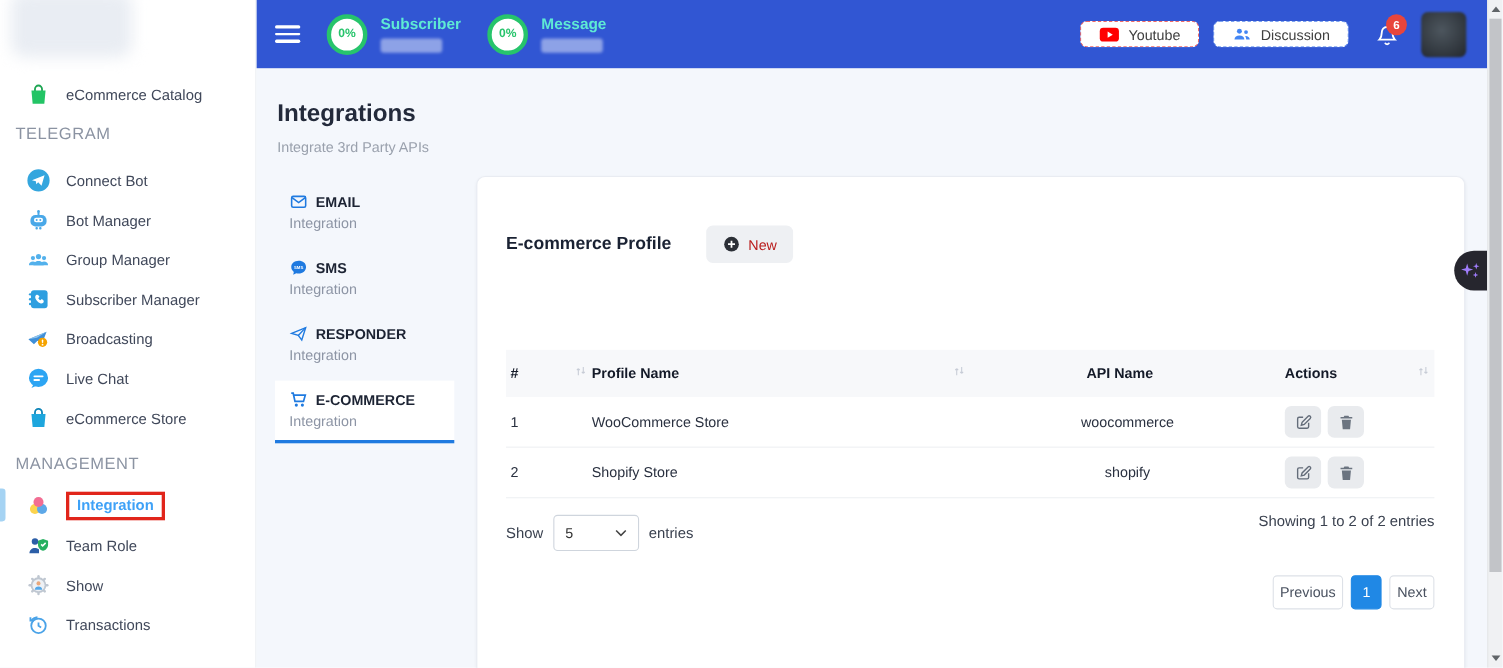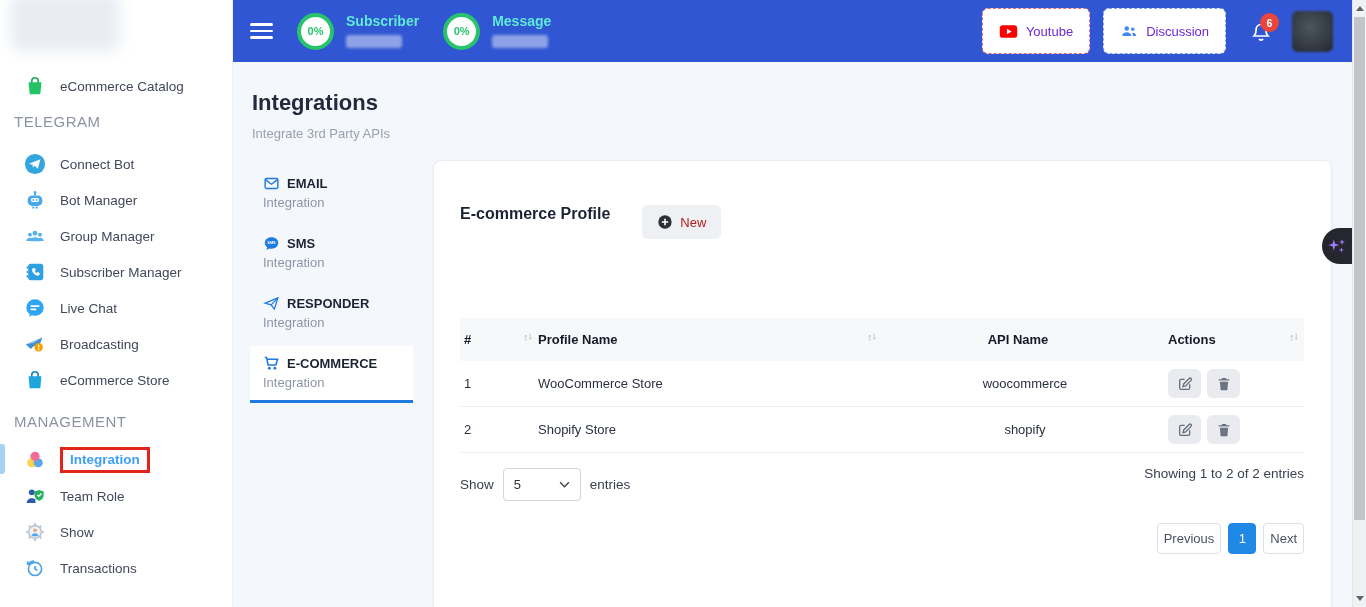--- a/index.html
+++ b/index.html
@@ -23,41 +23,41 @@
 
   
   .topbar { position:absolute; left:233px; top:0; width:1119px; height:62px; background:#3156d3; display:flex; align-items:center; z-index:4; }
   .burger { margin-left:17px; width:23px; cursor:pointer; }
   .burger span { display:block; height:2.6px; background:#fff; border-radius:2px; margin:4px 0; }
   .stat { display:flex; align-items:center; gap:12px; margin-left:24px; }
   .ring { width:37px; height:37px; border-radius:50%; border:4px solid #27c46c; background:#fff; display:flex; align-items:center; justify-content:center; font-size:11px; font-weight:700; color:#27c46c; }
   .stat-label { color:#5eead4; font-weight:700; font-size:14px; line-height:1.1; }
   .stat-chip { margin-top:5px; width:56px; height:13px; background:rgba(255,255,255,.45); border-radius:3px; filter:blur(1.5px); }
   .top-right { margin-left:auto; display:flex; align-items:center; gap:13px; padding-right:19px; }
-  .btn-pill { height:46px; background:#fff; border-radius:6px; display:flex; align-items:center; gap:8px; padding:0 16px; font-size:13px; color:#6d28d9; cursor:pointer; }
+  .btn-pill { height:24px; background:#fff; border-radius:6px; display:flex; align-items:center; gap:8px; padding:0 16px; font-size:13px; color:#404040; cursor:pointer; }
   .btn-yt { border:1.6px dashed #ef6a6a; }
   .btn-disc { border:1.6px dashed #7ea4f0; }
   .bell-wrap { position:relative; margin-left:10px; margin-right:6px; cursor:pointer; }
   .badge { position:absolute; left:11px; top:-5px; width:19px; height:19px; border-radius:50%; background:#e8453c; color:#fff; font-size:10.5px; display:flex; align-items:center; justify-content:center; font-weight:700; }
   .avatar { width:41px; height:41px; border-radius:6px; background:radial-gradient(circle at 45% 40%, #4d565e, #23282e); filter:blur(1.2px); cursor:pointer; }
 
   
   .main { position:absolute; left:233px; top:62px; width:1119px; height:545px; }
   .page-title { position:absolute; left:19px; top:28px; font-size:22px; font-weight:700; color:#232a3b; }
   .page-sub { position:absolute; left:19px; top:64px; font-size:13px; color:#9aa1ad; }
 
   .tabs { position:absolute; left:17px; top:104px; width:163px; }
   .tab { padding:9px 13px 10px; margin-bottom:6px; cursor:pointer; }
   .tab-title { display:flex; align-items:center; gap:7px; font-size:13px; font-weight:700; color:#1c2333; }
   .tab-title svg { width:17px; height:17px; }
   .tab-sub { margin-top:3px; font-size:13px; color:#8d95a5; }
   .tab.active { background:#fff; border-bottom:3px solid #1f7ae0; }
 
   .card { position:absolute; left:200px; top:98px; width:899px; height:490px; background:#fff; border:1px solid #e9ecf2; border-radius:8px; box-shadow:0 1px 3px rgba(16,24,40,.05); }
-  .card-head { position:absolute; left:26px; top:44px; display:flex; align-items:flex-start; gap:32px; }
+  .card-head { position:absolute; left:26px; top:44px; display:flex; align-items:center; gap:32px; }
   .card-title { font-size:16px; font-weight:700; color:#1a2233; }
   .btn-new { height:34px; background:#eef0f3; border-radius:6px; display:flex; align-items:center; gap:7px; padding:0 15px; font-size:13px; color:#b91c1c; cursor:pointer; border:none; }
   .search { position:absolute; left:26px; top:104px; width:140px; height:45px; border:1px solid #d6dbe3; border-radius:5px; padding:0 14px; font-size:13px; color:#333; outline:none; font-family:"Liberation Sans", sans-serif; }
   .search::placeholder { color:#9aa2ae; }
 
   .table { position:absolute; left:26px; top:157px; right:27px; }
   .t-head, .t-row { display:grid; grid-template-columns:78px 344px 286px 1fr; align-items:center; }
   .t-head { background:#f7f8fa; height:43px; font-size:13px; font-weight:700; color:#141a28; }
   .th { position:relative; padding-right:14px; }
   .th-first { padding-left:4px; }
@@ -153,39 +153,39 @@
               <rect x="2.5" y="10.8" width="2.4" height="2.4" rx="1.2" fill="#2e9fe0"></rect>
               <rect x="2.5" y="15.6" width="2.4" height="2.4" rx="1.2" fill="#2e9fe0"></rect>
               <path d="M9.5 8.2c.8-.8 2-.6 2.6.2l.9 1.2-1.2 1.5c.4.9 1.1 1.6 2 2l1.5-1.2 1.2.9c.8.6 1 1.8.2 2.6-.7.7-1.9 1-3 .5-2.1-.9-3.8-2.6-4.7-4.7-.5-1.1-.2-2.3.5-3z" fill="#fff"></path>
             </svg>
         </span>
         <span>Subscriber Manager</span>
       </div>
       <div class="side-item">
         <span class="icn">
           <svg viewBox="0 0 24 24">
-              <path d="M12 2.5a9.5 9 0 100 18 9.5 9 0 000-18z" fill="#2da5f3"></path>
-              <path d="M5 21.5l2.5-4.5 4 1.5z" fill="#2da5f3"></path>
-              <rect x="7" y="9" width="10" height="1.9" rx=".95" fill="#fff"></rect>
-              <rect x="7" y="12.6" width="6.5" height="1.9" rx=".95" fill="#fff"></rect>
-            </svg>
-        </span>
-        <span>Live Chat</span>
-      </div>
-      <div class="side-item">
-        <span class="icn">
-          <svg viewBox="0 0 24 24">
               <path d="M2 12.5L20 5l-4.5 12-4.5-3-3.5 3.5z" fill="#3f8fd8"></path>
               <path d="M2 12.5L20 5l-9.5 6z" fill="#8ec4ee"></path>
               <circle cx="16" cy="15.5" r="4.6" fill="#f5a300"></circle>
               <rect x="15.3" y="12.8" width="1.4" height="3.4" rx=".7" fill="#fff"></rect>
               <circle cx="16" cy="17.8" r=".9" fill="#fff"></circle>
             </svg>
         </span>
         <span>Broadcasting</span>
+      </div>
+      <div class="side-item">
+        <span class="icn">
+          <svg viewBox="0 0 24 24">
+              <path d="M12 2.5a9.5 9 0 100 18 9.5 9 0 000-18z" fill="#2da5f3"></path>
+              <path d="M5 21.5l2.5-4.5 4 1.5z" fill="#2da5f3"></path>
+              <rect x="7" y="9" width="10" height="1.9" rx=".95" fill="#fff"></rect>
+              <rect x="7" y="12.6" width="6.5" height="1.9" rx=".95" fill="#fff"></rect>
+            </svg>
+        </span>
+        <span>Live Chat</span>
       </div>
       <div class="side-item">
         <span class="icn">
           <svg viewBox="0 0 24 24">
               <path d="M8.5 10V6.5a3.5 3.5 0 017 0V10" stroke="#0f85b8" stroke-width="1.8" fill="none"></path>
               <path d="M5 8h14l-1.2 13H6.2z" fill="#1ea6dd"></path>
             </svg>
         </span>
         <span>eCommerce Store</span>
       </div>

